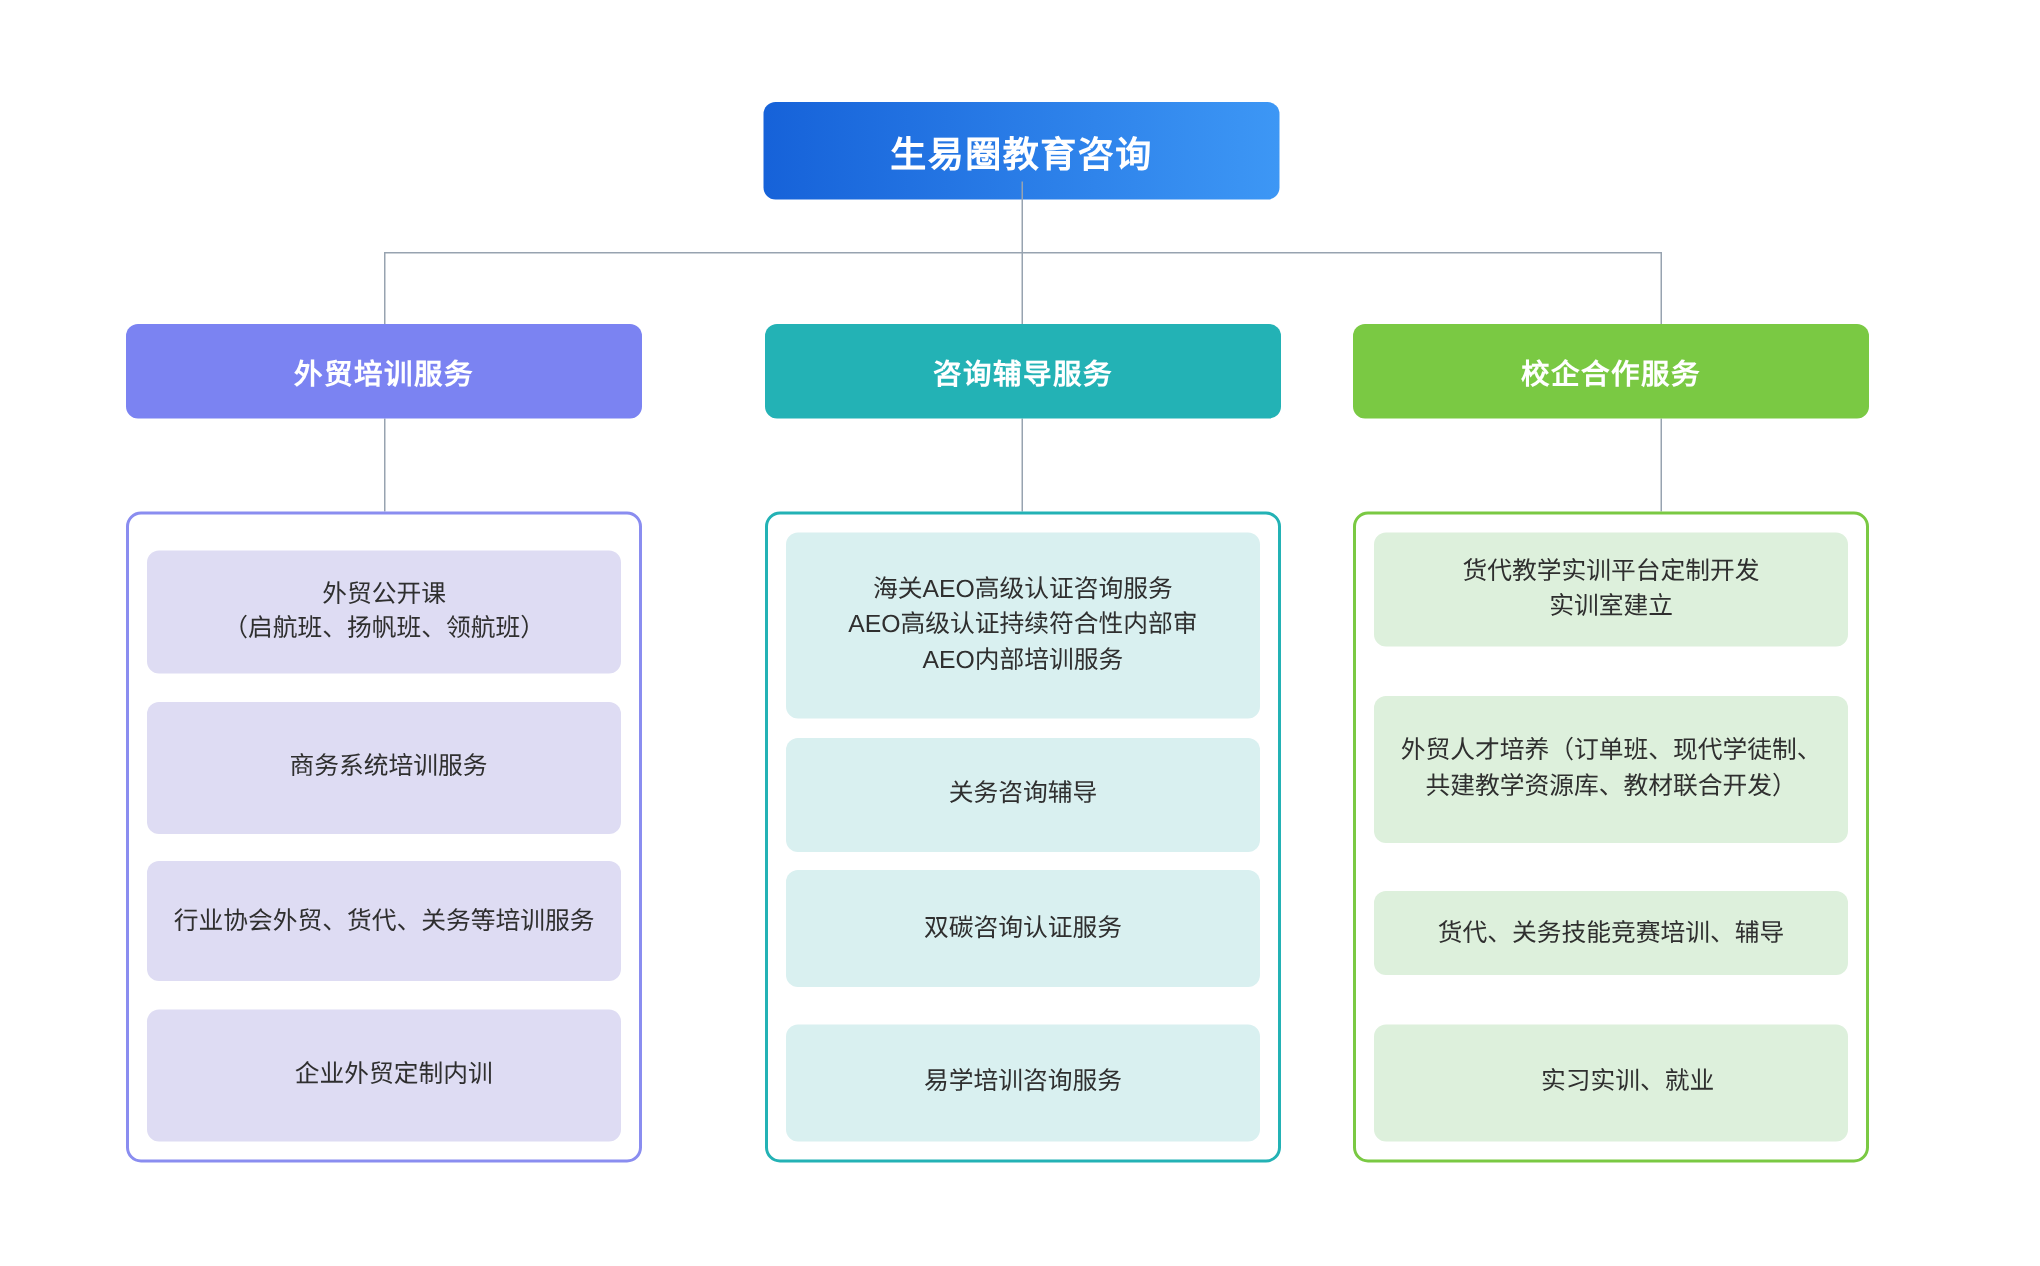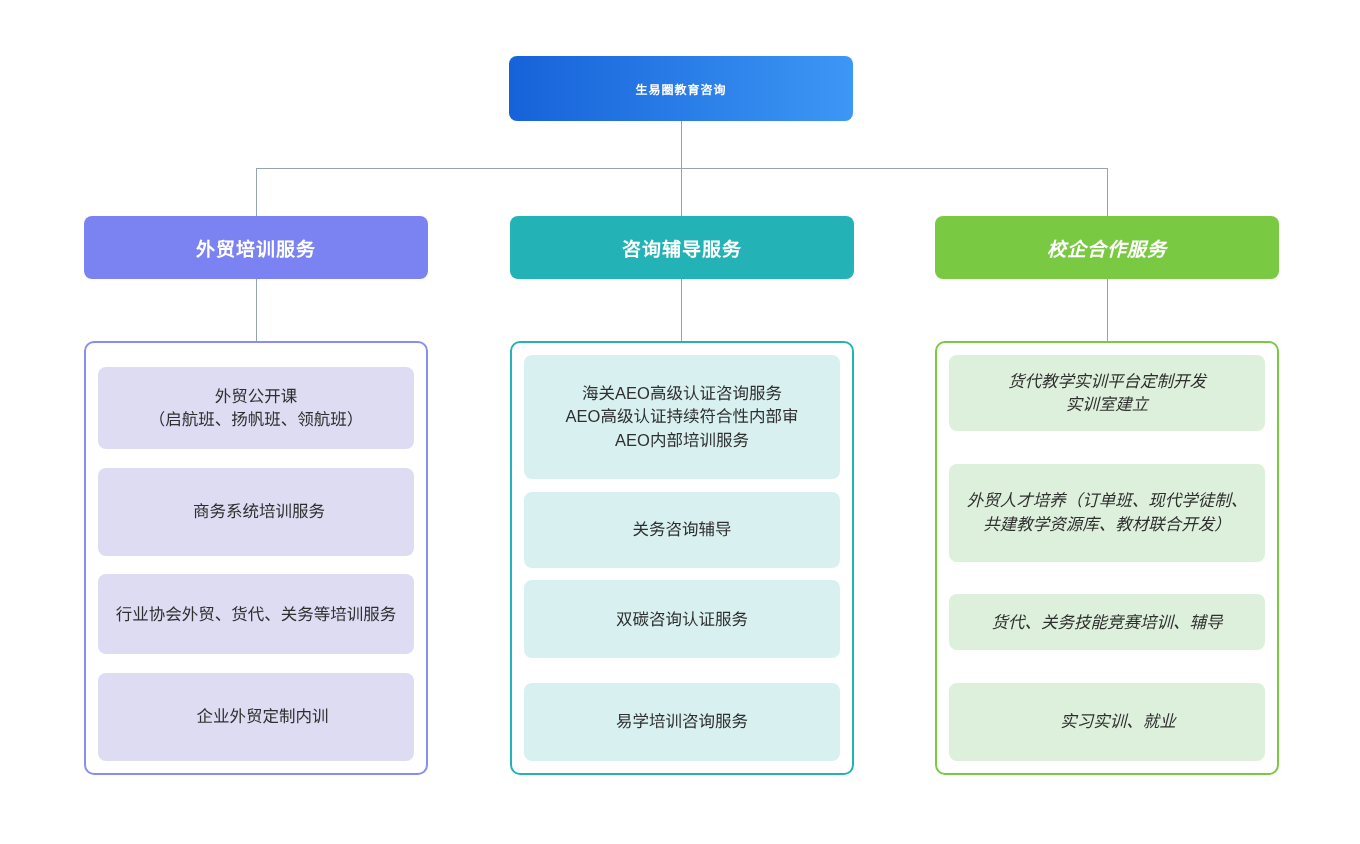--- a/index.html
+++ b/index.html
@@ -19,29 +19,29 @@
   .org-chart {
     position: relative;
     width: 1360px;
     height: 844px;
   }
 
   
   .root-node {
     position: absolute;
     left: 509px;
-    top: 56px;
+    top: 68px;
     width: 344px;
     height: 65px;
     border-radius: 8px;
     display: flex;
     align-items: center;
     justify-content: center;
     color: #ffffff;
-    font-size: 12px;
+    font-size: 24px;
     font-weight: bold;
     letter-spacing: 1px;
     box-sizing: border-box;
   }
 
   
   .connector {
     position: absolute;
     background: #97a3b0;
   }
@@ -62,21 +62,21 @@
   .conn-sub-3 { left: 1107px; top: 279px; height: 62px; }
 
   
   .branch {
     position: absolute;
     top: 216px;
     width: 344px;
   }
   .branch-1 { left: 84px; }
   .branch-2 { left: 510px; }
-  .branch-3 { left: 935px; font-style: italic; }
+  .branch-3 { left: 902px; }
 
   .branch-header {
     width: 344px;
     height: 63px;
     border-radius: 8px;
     display: flex;
     align-items: center;
     justify-content: center;
     color: #ffffff;
     font-size: 19px;

